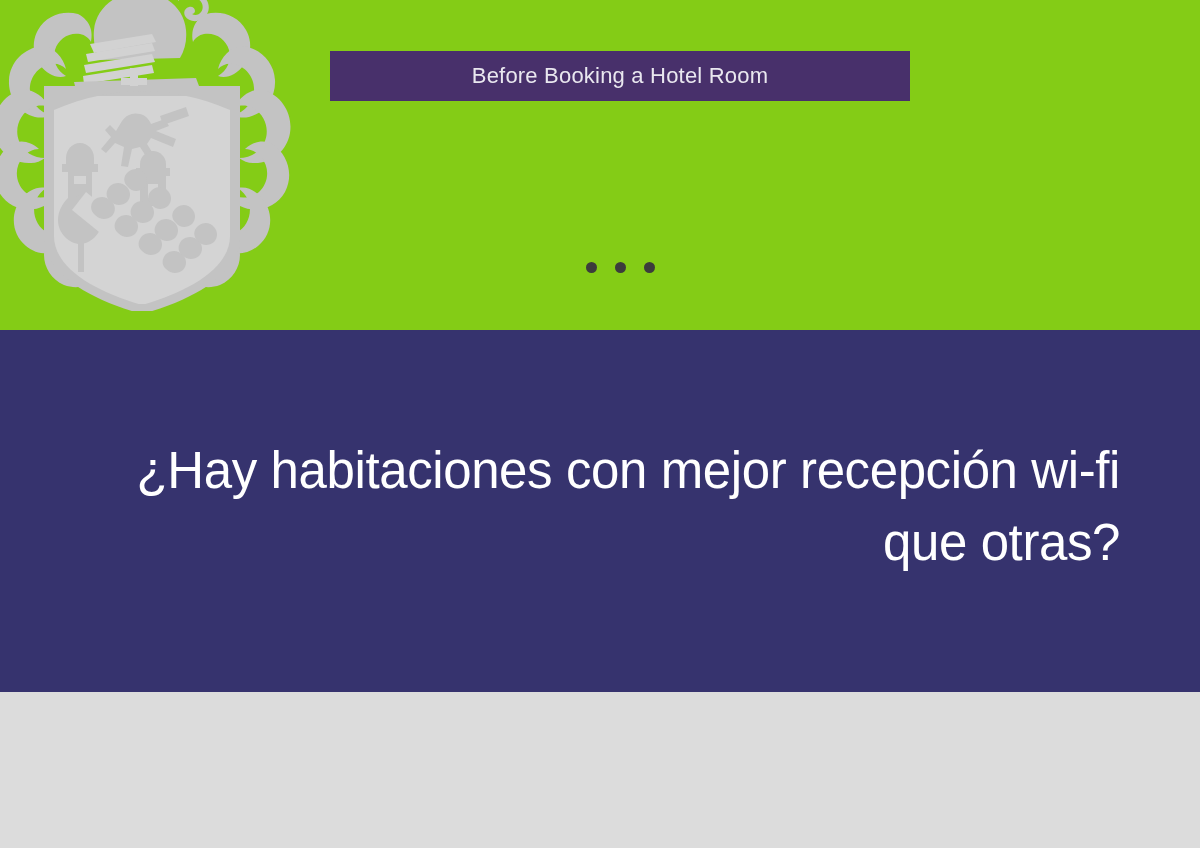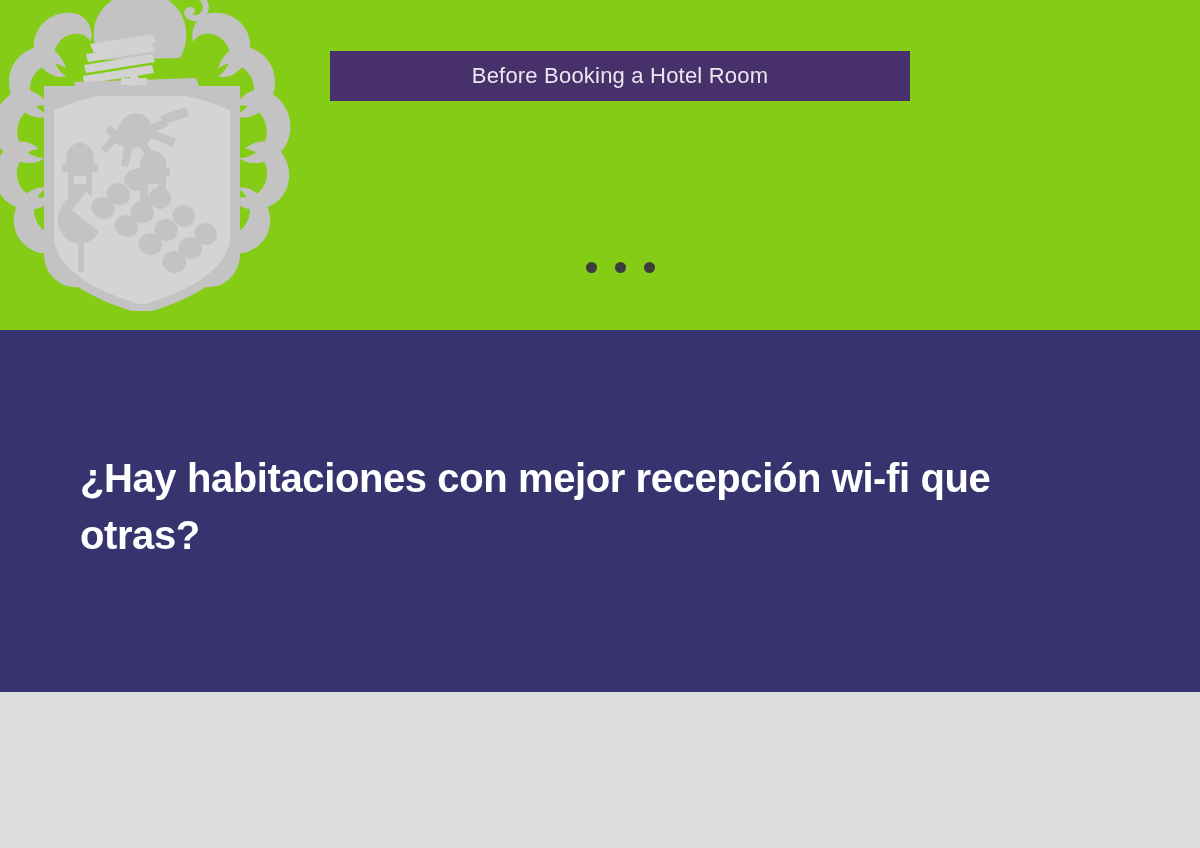--- a/index.html
+++ b/index.html
@@ -109,24 +109,24 @@
     width: 1200px;
     height: 362px;
     background: #36336e;
     z-index: 2;
     display: flex;
     align-items: center;
     justify-content: center;
   }
   .question-es {
     width: 1040px;
-    text-align: left;
+    text-align: right;
     color: #ffffff;
-    font-size: 40px;
-    font-weight: 700;
+    font-size: 51px;
+    font-weight: 400;
     line-height: 1.42;
     letter-spacing: -0.4px;
     padding-bottom: 8px;
   }
 
   
   .bottom-area {
     position: absolute;
     left: 0;
     top: 692px;

